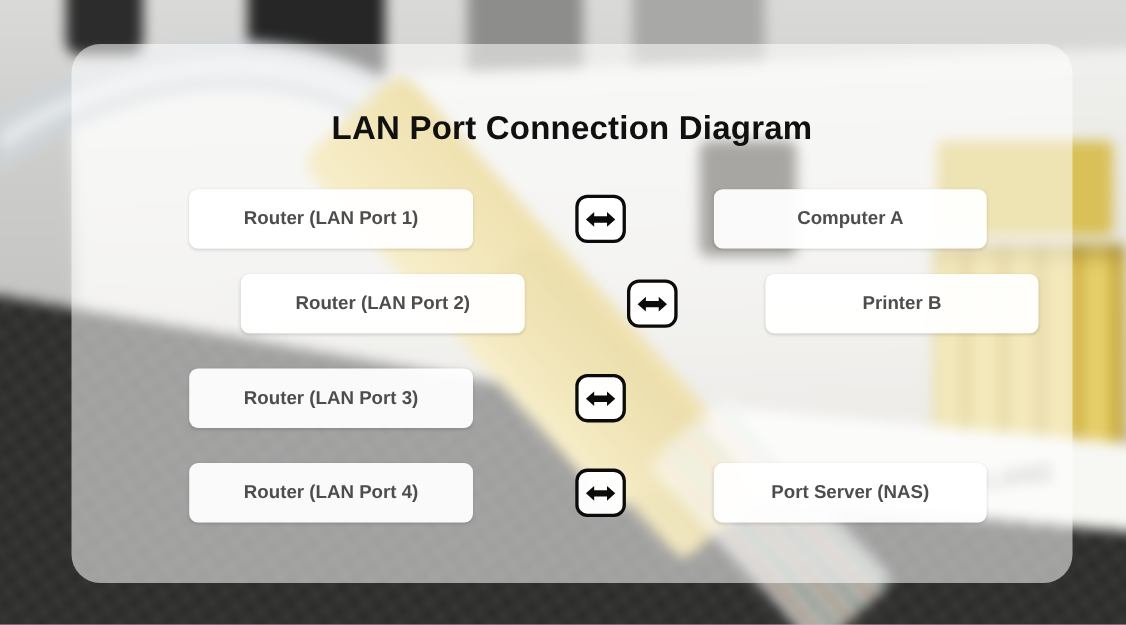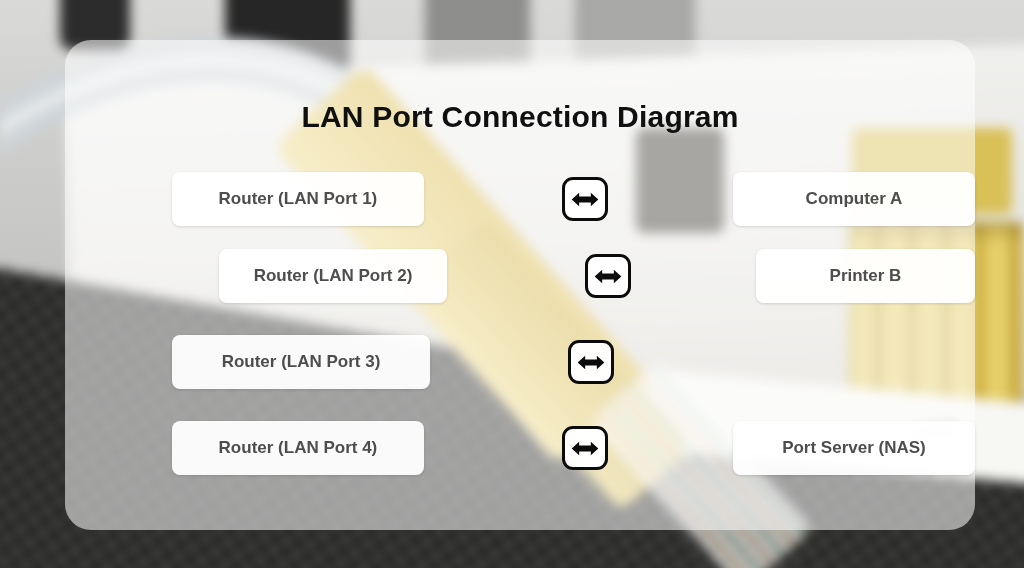--- a/index.html
+++ b/index.html
@@ -57,21 +57,21 @@
   .lan2-label { left:896px; top:420px; color:#90908e; font-size:22px; font-weight:bold;
     letter-spacing:1px; transform:rotate(-7deg); }
 
   
   .panel { position:absolute; left:65px; top:40px; width:910px; height:490px;
     background:rgba(255,255,255,0.55); border-radius:26px; }
 
   .diagram-title { position:absolute; left:0; top:60px; width:100%;
     text-align:center; font-size:30px; font-weight:bold; color:#101010; letter-spacing:.2px; }
 
-  .row { position:absolute; left:0; width:100%; height:54px; display:flex; align-items:center;gap:45px; }
+  .row { position:absolute; left:0; width:100%; height:54px; display:flex; align-items:center; }
   .row-0 { top:132px; } .row-1 { top:209px;padding-left:47px; } .row-2 { top:295px; } .row-3 { top:381px; }
 
   .node { height:54px; display:flex; align-items:center; justify-content:center;
     background:rgba(255,255,255,0.94); border-radius:8px;
     box-shadow:0 1px 3px rgba(0,0,0,0.14);
     font-size:17px; font-weight:bold; color:#4d4d4d; }
   .node-left  { margin-left:107px; width:258px; }
   .node-right { margin-left:80px;  width:248px; }
 
   .arrow-box { margin-left:93px; width:46px; height:44px; flex:0 0 46px;

